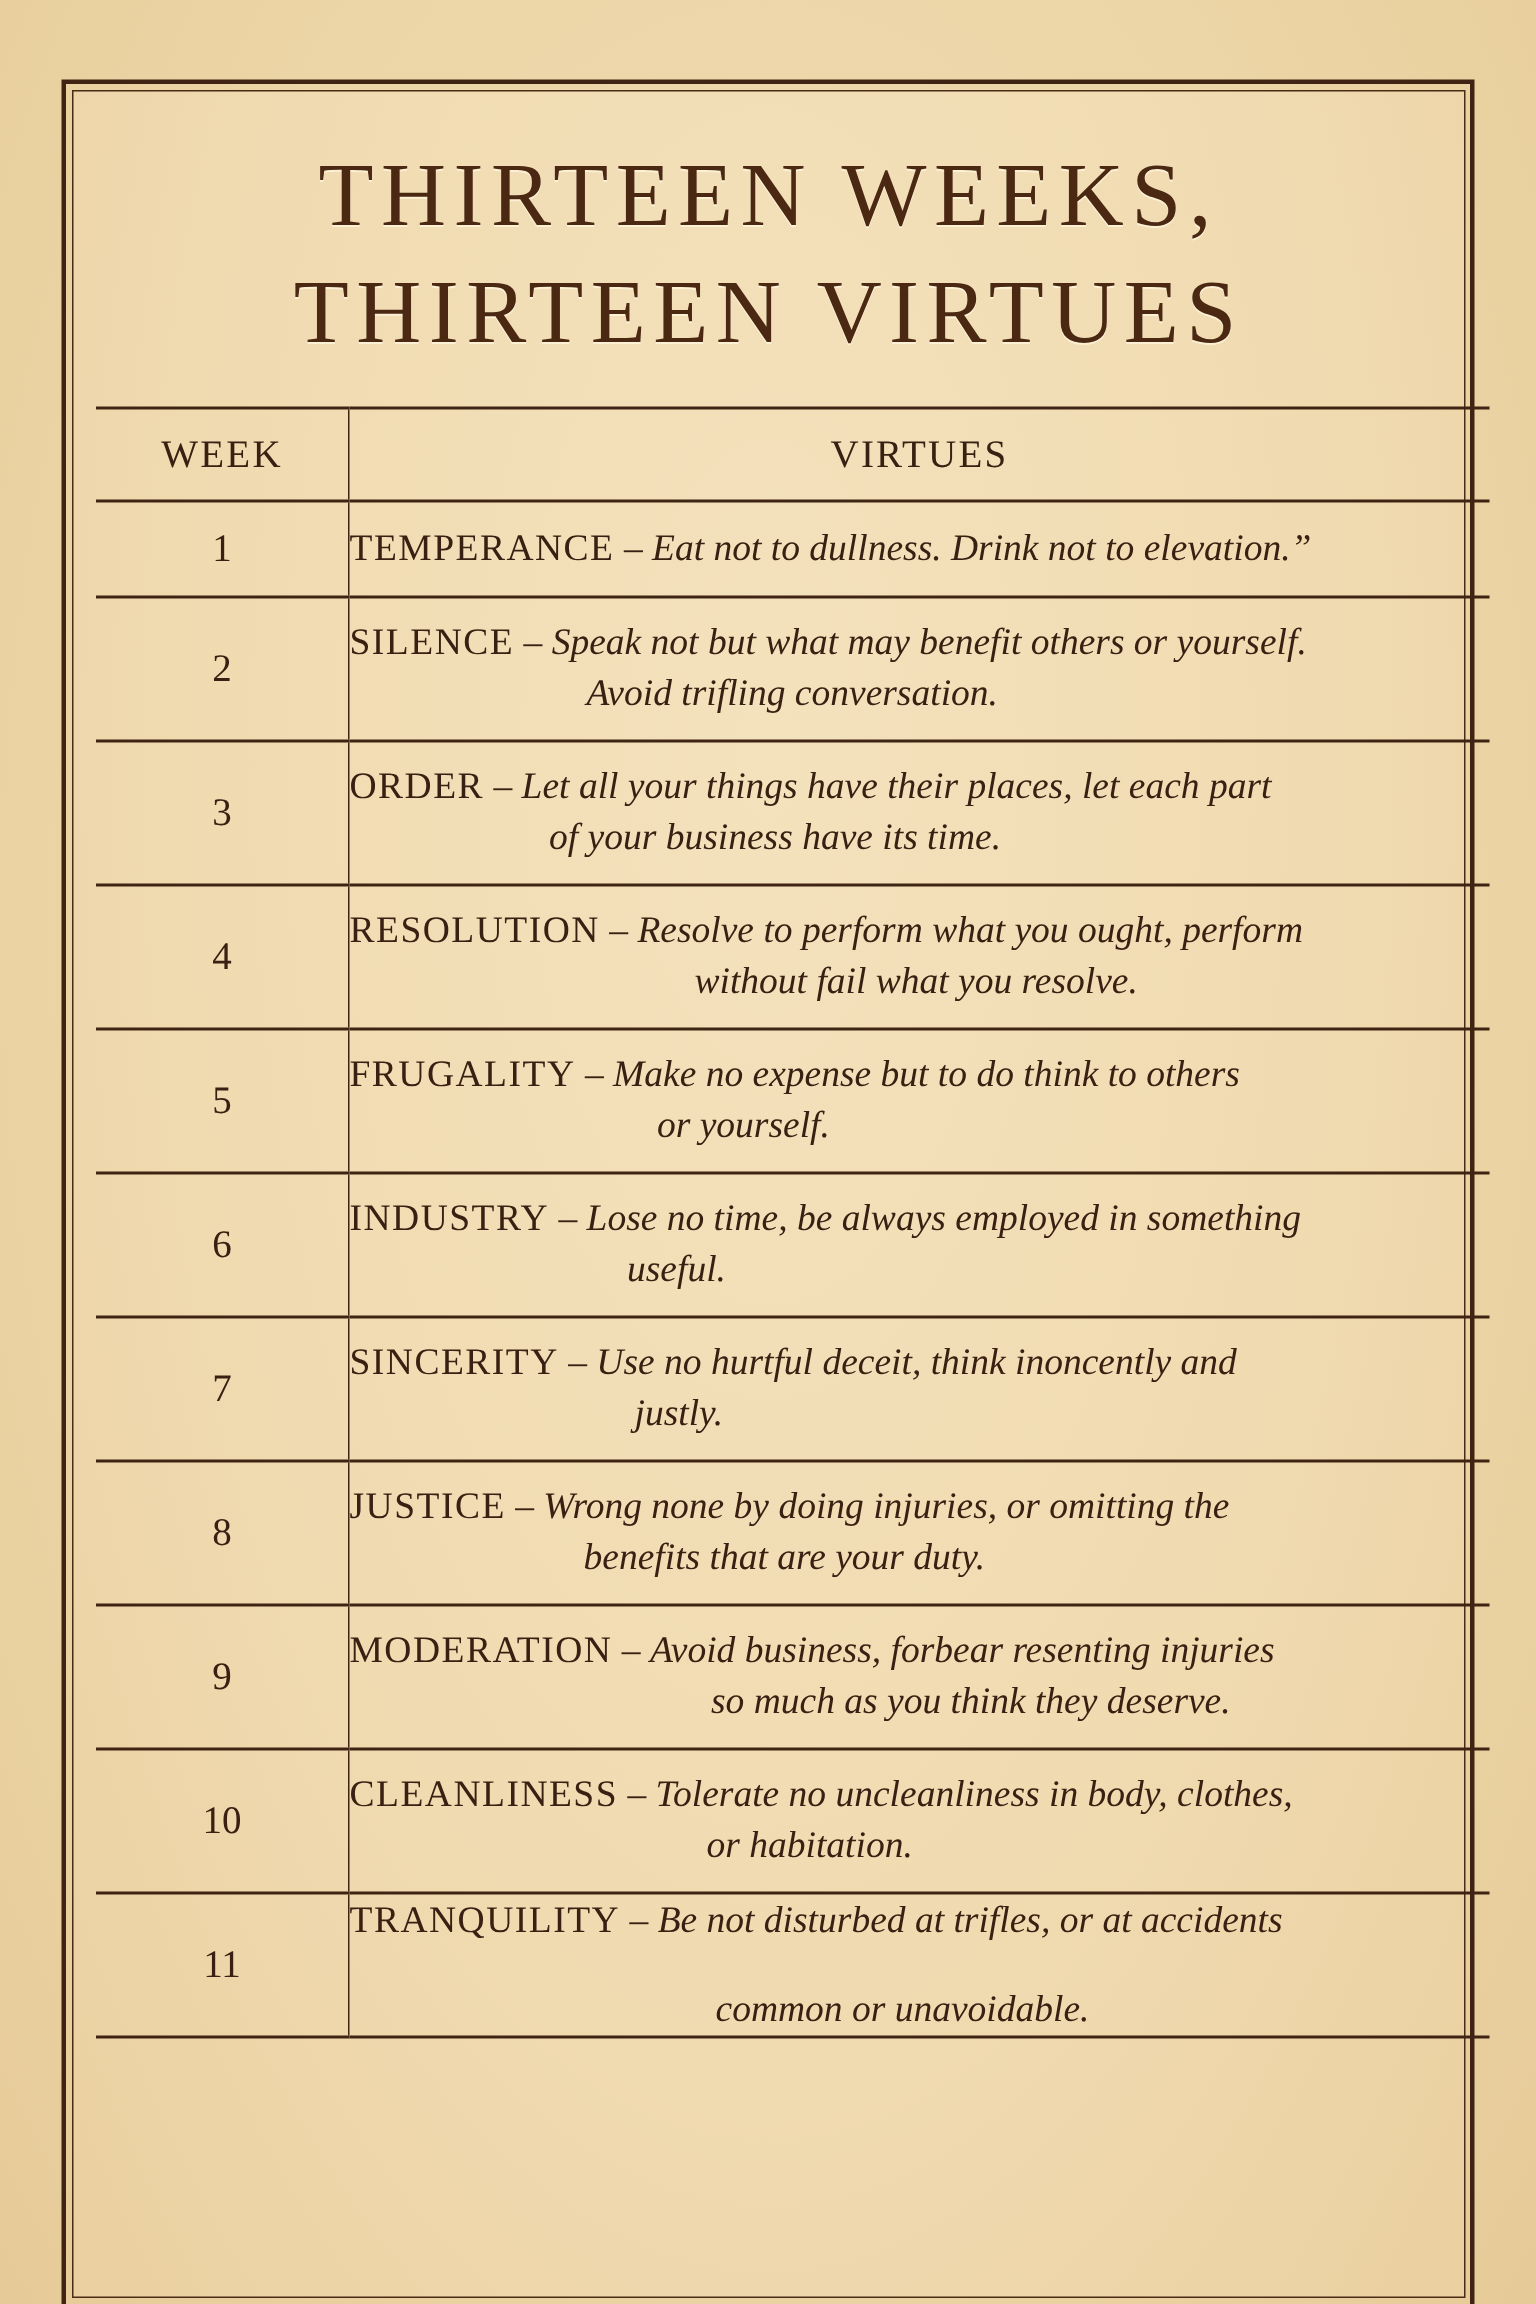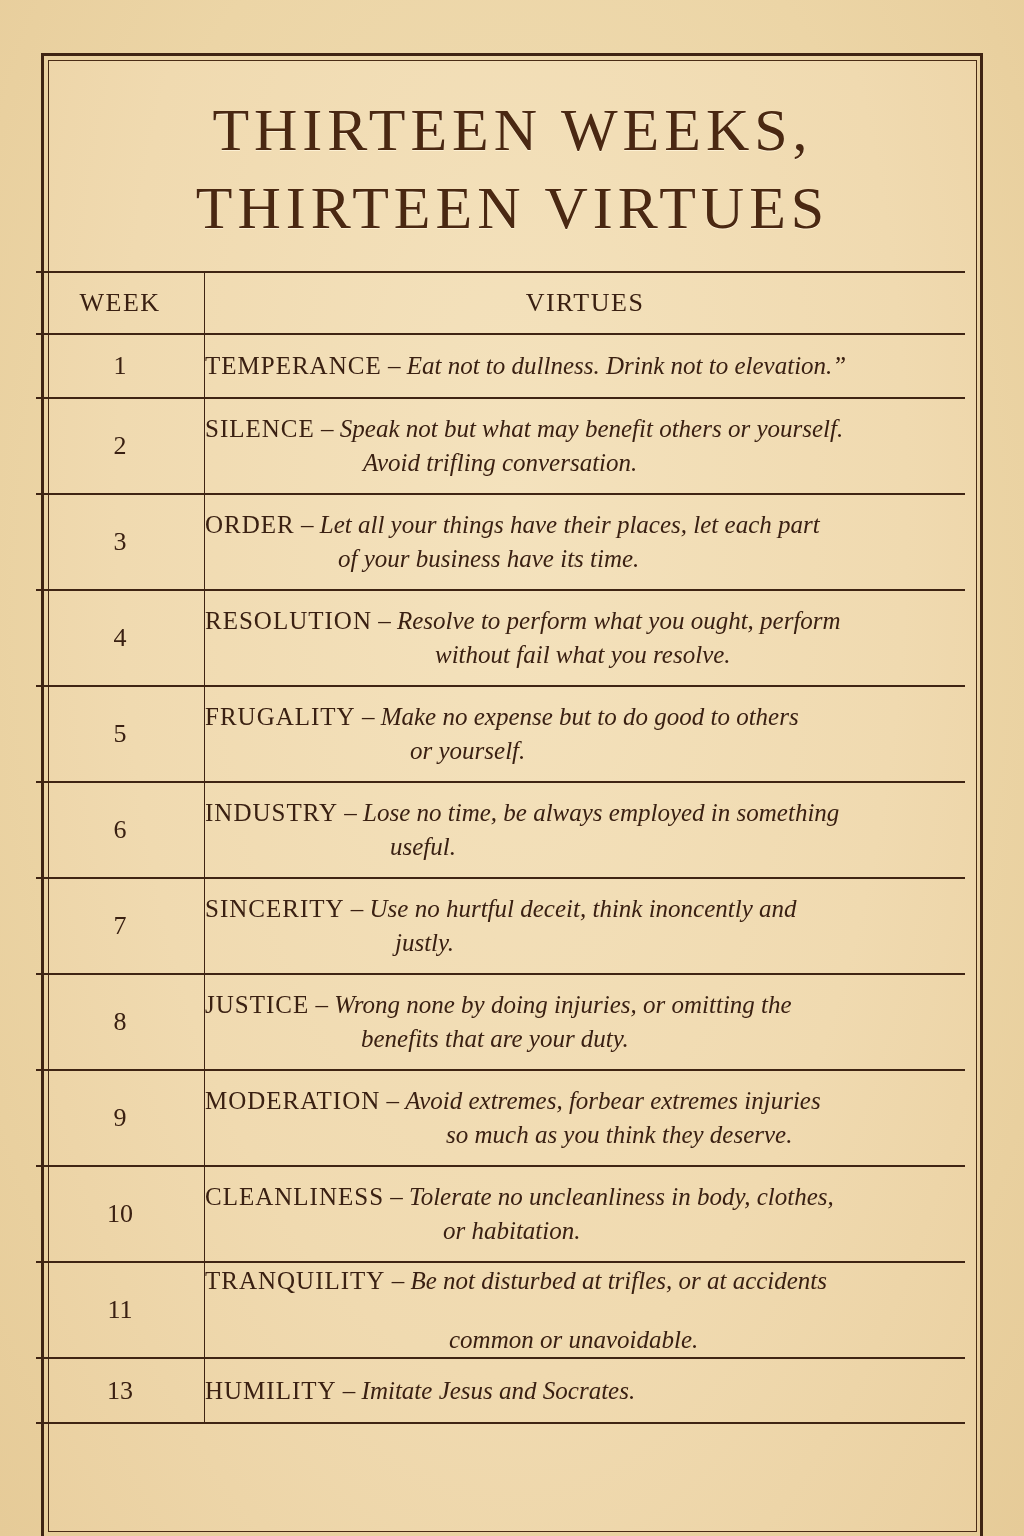--- a/index.html
+++ b/index.html
@@ -50,21 +50,21 @@
     .title-line {
       font-size: 60px;
       letter-spacing: 5px;
       line-height: 78px;
       color: #4a2812;
       text-shadow: 0 1px 0 rgba(255,245,220,0.8);
       white-space: nowrap;
     }
     table.virtues {
       position: absolute;
-      left: 36px;
+      left: 64px;
       top: 271px;
       width: 929px;
       border-collapse: collapse;
       table-layout: fixed;
     }
     table.virtues td, table.virtues th {
       border-top: 2.5px solid #3f2413;
       border-bottom: 2.5px solid #3f2413;
       padding: 0;
       vertical-align: middle;
@@ -175,21 +175,21 @@
         <span class="virtue-name">RESOLUTION</span><span class="dash"> – </span><span class="virtue-desc">Resolve to perform what you ought, perform</span>
         <span class="cont" style="padding-left: 230px;">without fail what you resolve.</span>
       </div>
     </td>
   </tr>
 
   <tr class="row-std">
     <td class="col-week week-num">5</td>
     <td class="virtue-cell">
       <div class="virtue-wrap">
-        <span class="virtue-name">FRUGALITY</span><span class="dash"> – </span><span class="virtue-desc">Make no expense but to do good to others</span>
+        <span class="virtue-name">FRUGALITY</span><span class="dash"> – </span><span class="virtue-desc">Make no expense but to do think to others</span>
         <span class="cont" style="padding-left: 205px;">or yourself.</span>
       </div>
     </td>
   </tr>
 
   <tr class="row-std">
     <td class="col-week week-num">6</td>
     <td class="virtue-cell">
       <div class="virtue-wrap">
         <span class="virtue-name">INDUSTRY</span><span class="dash"> – </span><span class="virtue-desc">Lose no time, be always employed in something</span>
@@ -215,21 +215,21 @@
         <span class="virtue-name">JUSTICE</span><span class="dash"> – </span><span class="virtue-desc">Wrong none by doing injuries, or omitting the</span>
         <span class="cont" style="padding-left: 156px;">benefits that are your duty.</span>
       </div>
     </td>
   </tr>
 
   <tr class="row-std">
     <td class="col-week week-num">9</td>
     <td class="virtue-cell">
       <div class="virtue-wrap">
-        <span class="virtue-name">MODERATION</span><span class="dash"> – </span><span class="virtue-desc">Avoid extremes, forbear extremes injuries</span>
+        <span class="virtue-name">MODERATION</span><span class="dash"> – </span><span class="virtue-desc">Avoid business, forbear resenting injuries</span>
         <span class="cont" style="padding-left: 241px; font-family: Liberation Serif, serif;">so much as you think they deserve.</span>
       </div>
     </td>
   </tr>
 
   <tr class="row-std">
     <td class="col-week week-num">10</td>
     <td class="virtue-cell">
       <div class="virtue-wrap">
         <span class="virtue-name">CLEANLINESS</span><span class="dash"> – </span><span class="virtue-desc">Tolerate no uncleanliness in body, clothes,</span>
@@ -242,23 +242,14 @@
     <td class="col-week week-num">11</td>
     <td class="virtue-cell">
       <div class="virtue-wrap">
         <span class="virtue-name">TRANQUILITY</span><span class="dash"> – </span><span class="virtue-desc">Be not disturbed at trifles, or at accidents</span>
         <span class="cont" style="padding-left: 244px; margin-top: 25px;">common or unavoidable.</span>
       </div>
     </td>
   </tr>
 
 
-  <tr class="row-last">
-    <td class="col-week week-num">13</td>
-    <td class="virtue-cell">
-      <div class="virtue-wrap">
-        <span class="virtue-name">HUMILITY</span><span class="dash"> – </span><span class="virtue-desc">Imitate Jesus and Socrates.</span>
-        
-      </div>
-    </td>
-  </tr>
 </tbody>
 </table>
 
 </body></html>

